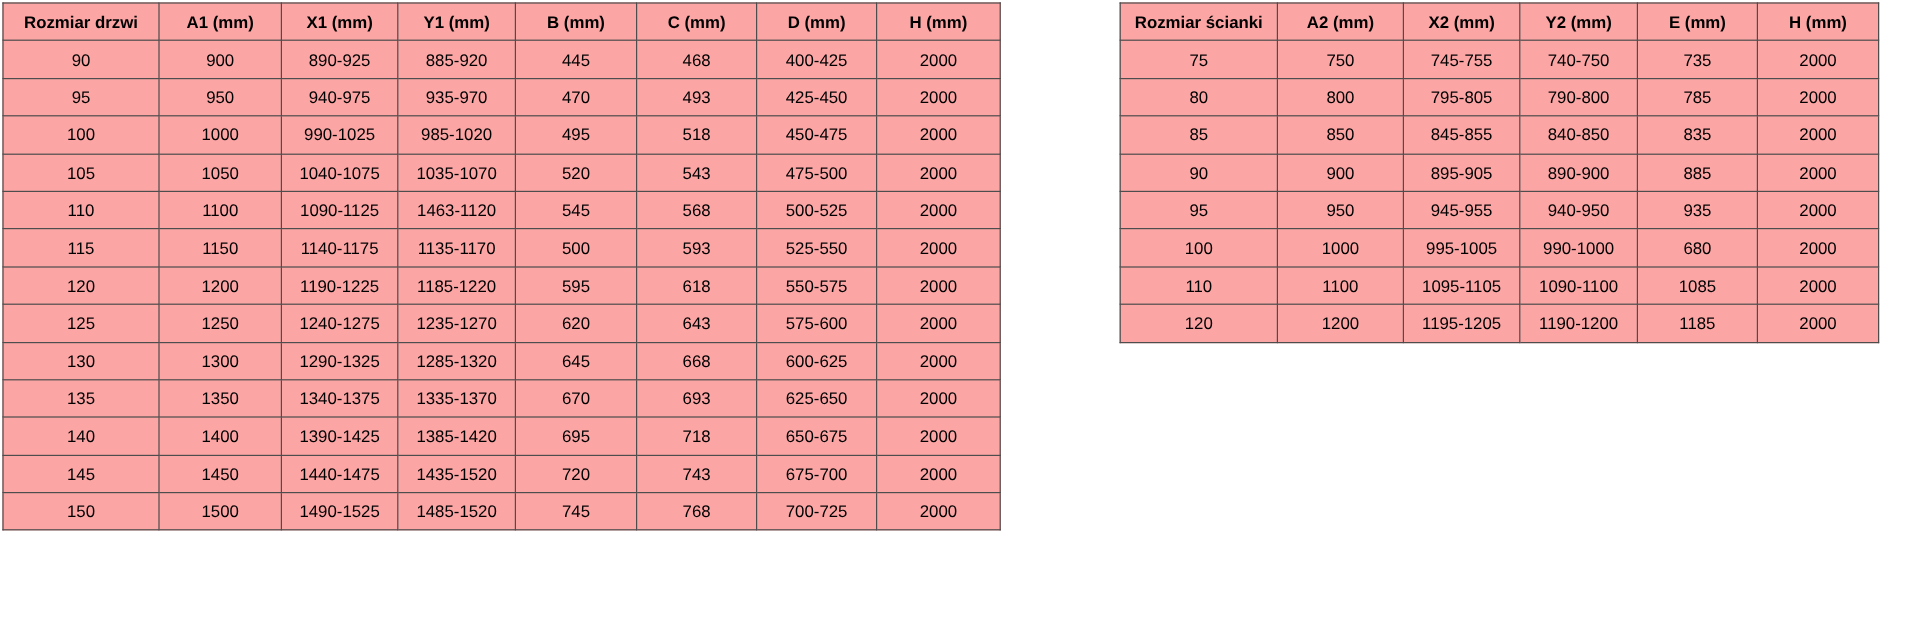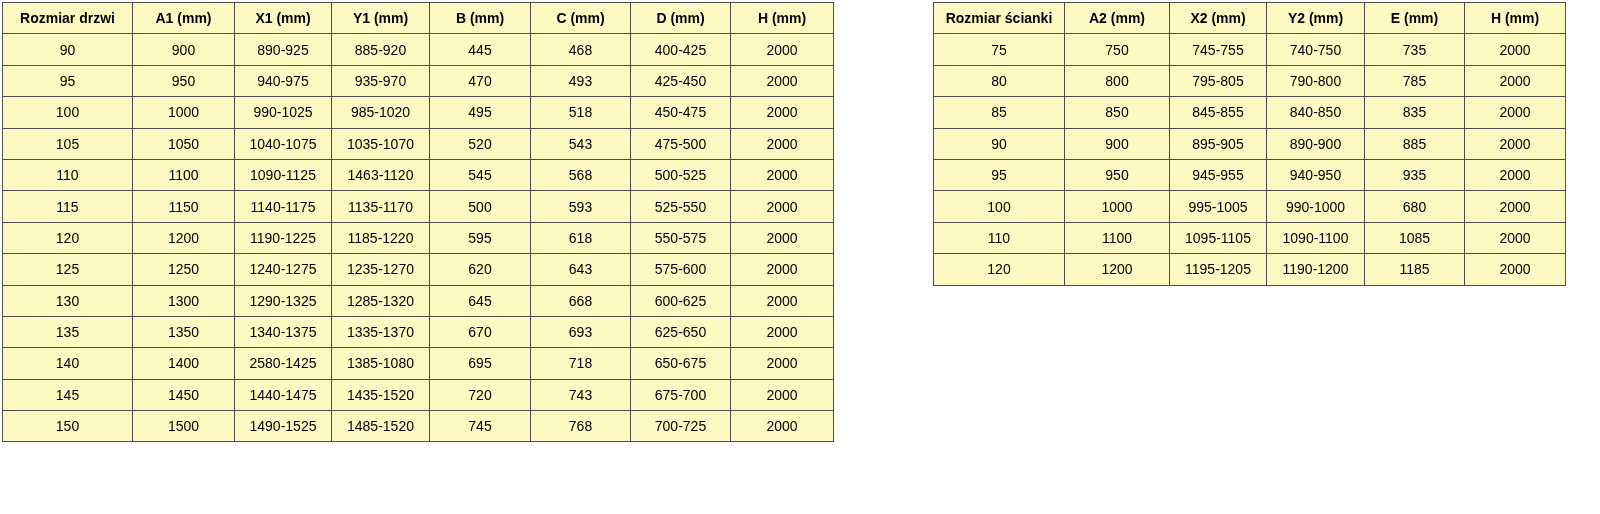--- a/index.html
+++ b/index.html
@@ -16,21 +16,21 @@
     width: 1600px;
     height: 514px;
     background: #ffffff;
     overflow: hidden;
   }
   table.spec {
     border-collapse: collapse;
     table-layout: fixed;
     position: absolute;
     top: 2px;
-    background: #fef9c3;
+    background: #fca5a5;
   }
   table.spec th, table.spec td {
     border: 1px solid #4d4d4d;
     text-align: center;
     vertical-align: middle;
     font-size: 14px;
     padding: 0 2px;
     height: 30.4px;
     white-space: nowrap;
     overflow: hidden;
@@ -166,22 +166,22 @@
           <td>1340-1375</td>
           <td>1335-1370</td>
           <td>670</td>
           <td>693</td>
           <td>625-650</td>
           <td>2000</td>
         </tr>
         <tr>
           <td>140</td>
           <td>1400</td>
-          <td>2580-1425</td>
-          <td>1385-1080</td>
+          <td>1390-1425</td>
+          <td>1385-1420</td>
           <td>695</td>
           <td>718</td>
           <td>650-675</td>
           <td>2000</td>
         </tr>
         <tr>
           <td>145</td>
           <td>1450</td>
           <td>1440-1475</td>
           <td>1435-1520</td>

